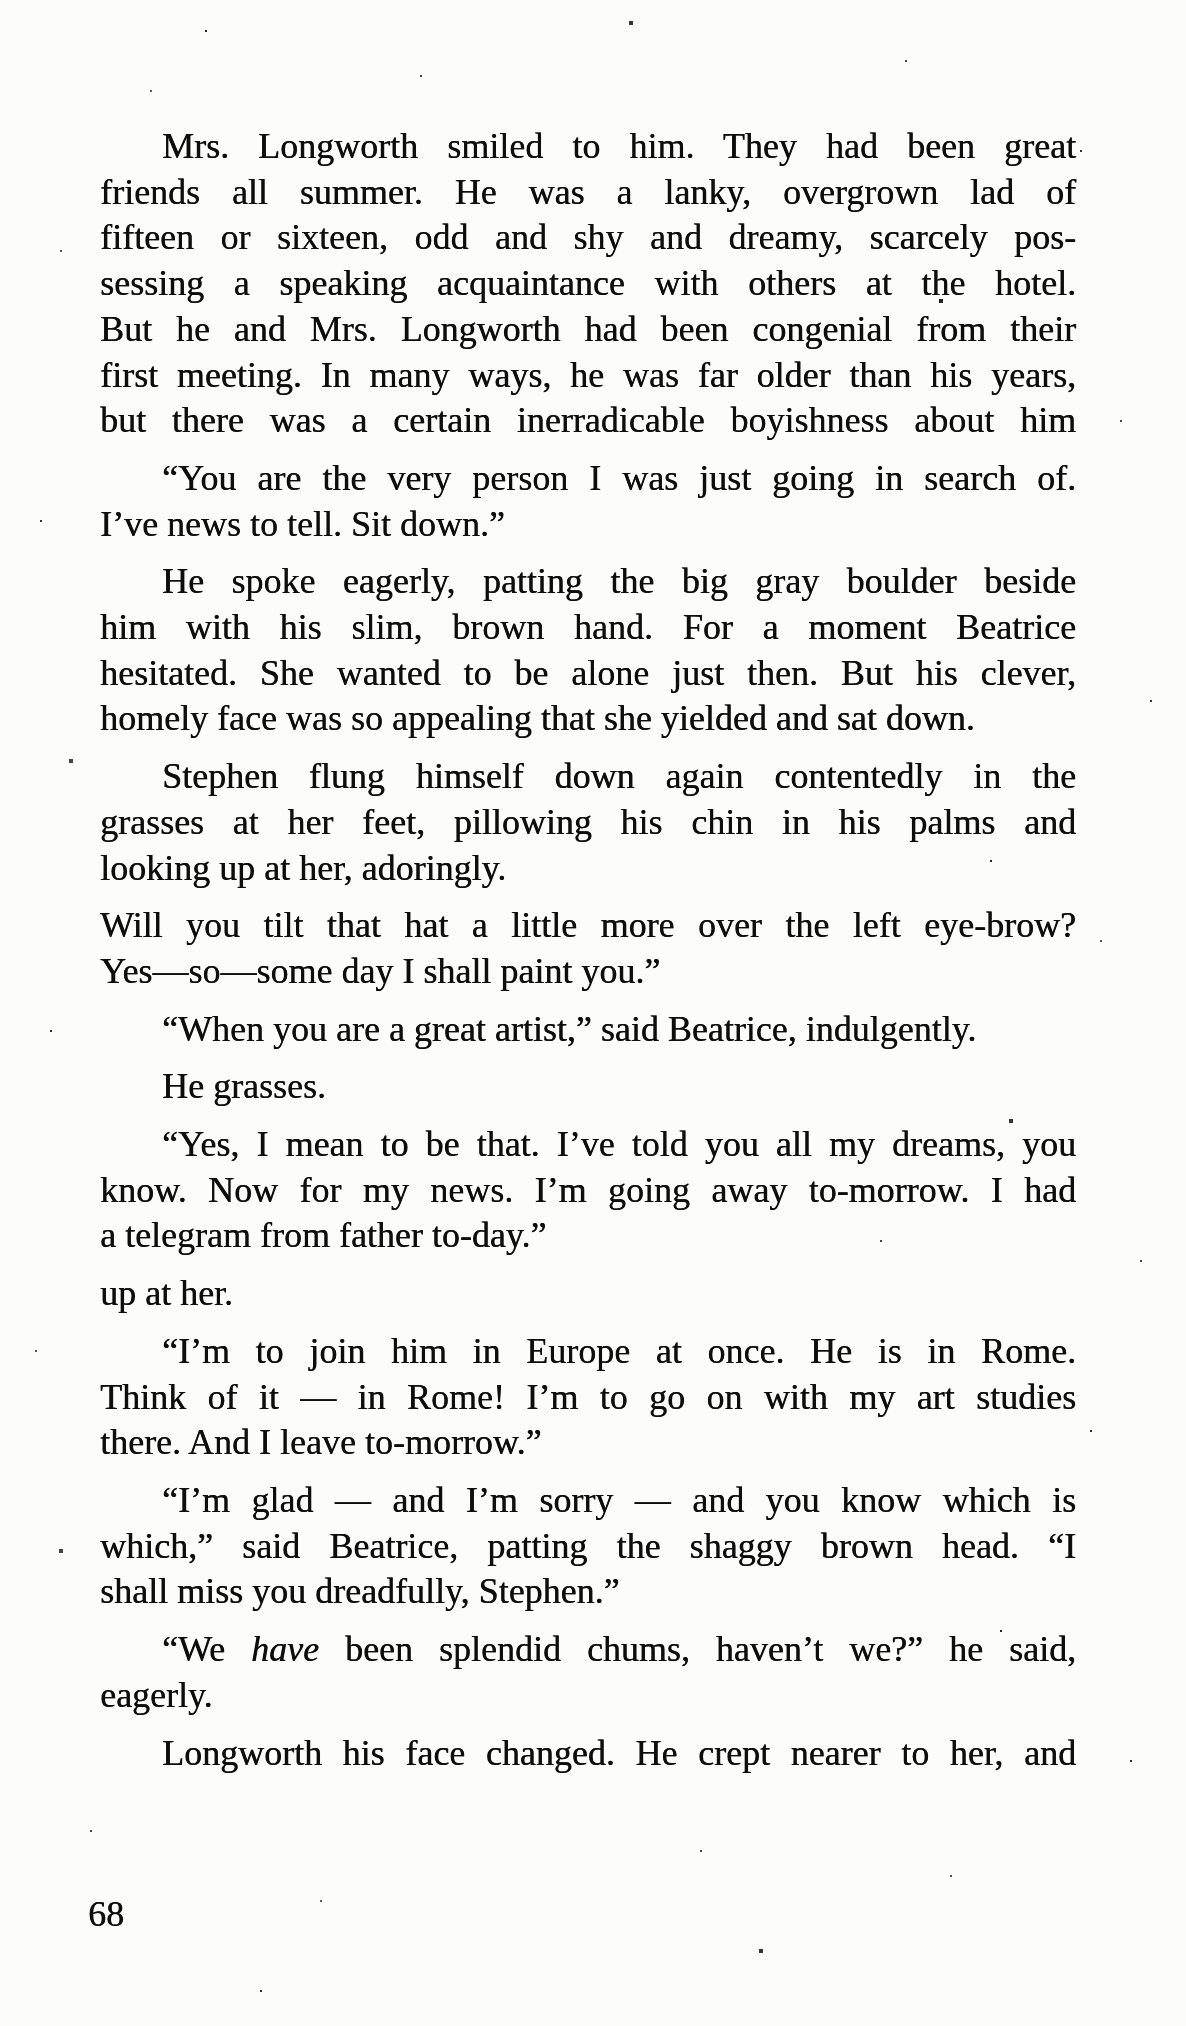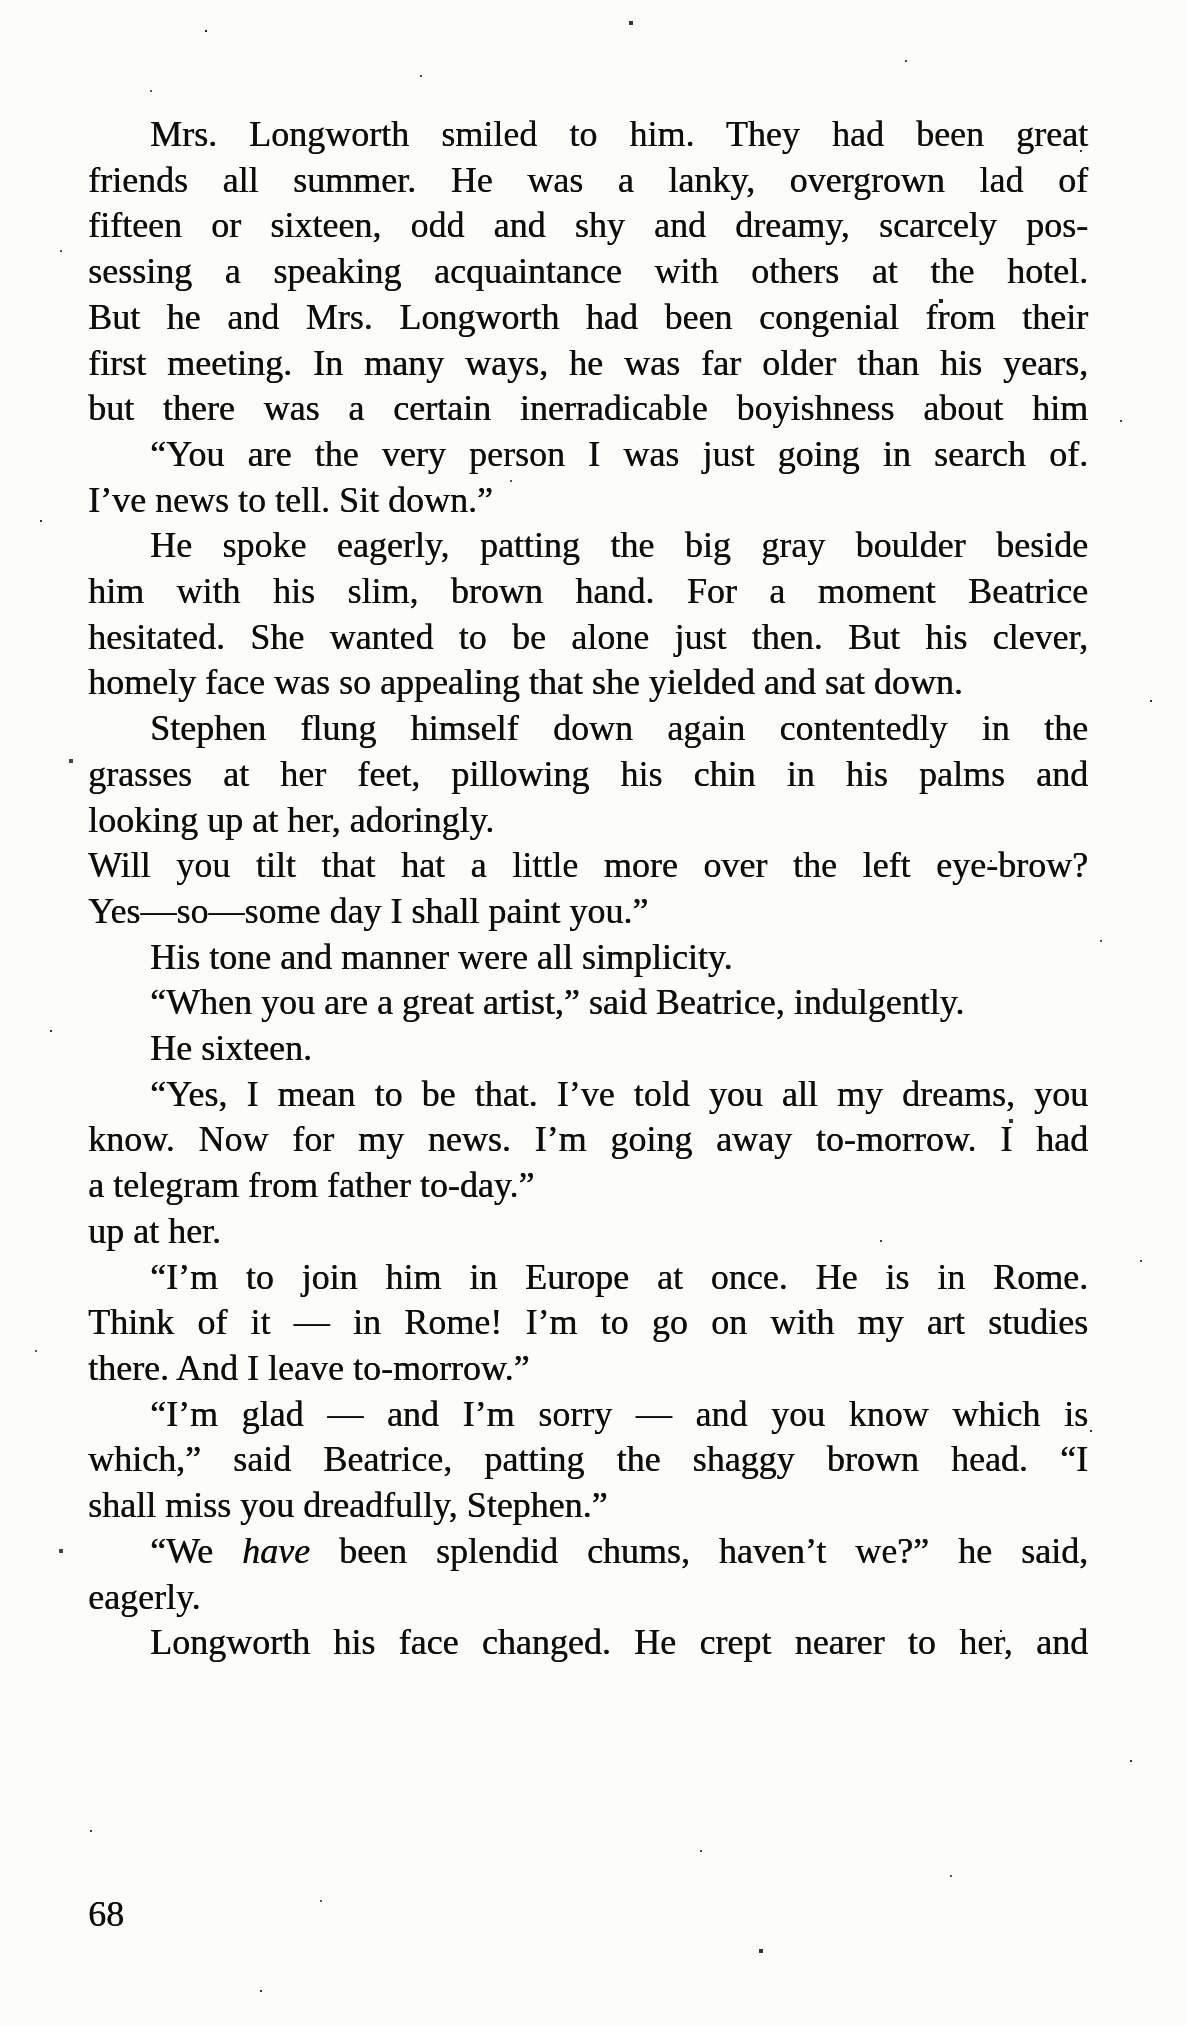--- a/index.html
+++ b/index.html
@@ -14,21 +14,21 @@
   }
   .text-block {
     position: absolute;
     left: 88px;
     top: 112px;
     width: 1000px;
     font-size: 36px;
     line-height: 45.7px;
     text-shadow: 0.4px 0 0 #1a1a1a;
   }
-  .paragraph { margin: 0; }
+  .paragraph { margin: 12px; }
   .line {
     text-align: justify;
     text-align-last: justify;
   }
   .line.para-end { text-align-last: left; }
   .line.indent { text-indent: 62px; }
   em { }
   .page-number {
     position: absolute;
     left: 88px;
@@ -85,27 +85,24 @@
       <div class="paragraph">
         <div class="line indent">Stephen flung himself down again contentedly in the</div>
         <div class="line">grasses at her feet, pillowing his chin in his palms and</div>
         <div class="line para-end">looking up at her, adoringly.</div>
       </div>
       <div class="paragraph">
         <div class="line">Will you tilt that hat a little more over the left eye-brow?</div>
         <div class="line para-end">Yes—so—some day I shall paint you.”</div>
       </div>
       <div class="paragraph">
-        <div class="line indent para-end">His tone and manner were all simplicity.</div>
-      </div>
-      <div class="paragraph">
         <div class="line indent para-end">“When you are a great artist,” said Beatrice, indulgently.</div>
       </div>
       <div class="paragraph">
-        <div class="line indent para-end">He sixteen.</div>
+        <div class="line indent para-end">He grasses.</div>
       </div>
       <div class="paragraph">
         <div class="line indent">“Yes, I mean to be that. I’ve told you all my dreams, you</div>
         <div class="line">know. Now for my news. I’m going away to-morrow. I had</div>
         <div class="line para-end">a telegram from father to-day.”</div>
       </div>
       <div class="paragraph">
         <div class="line para-end">up at her.</div>
       </div>
       <div class="paragraph">

